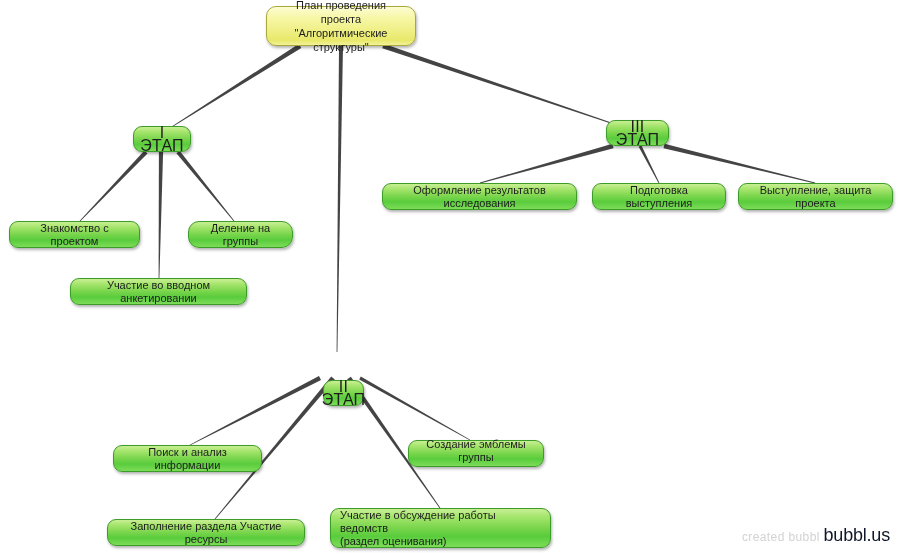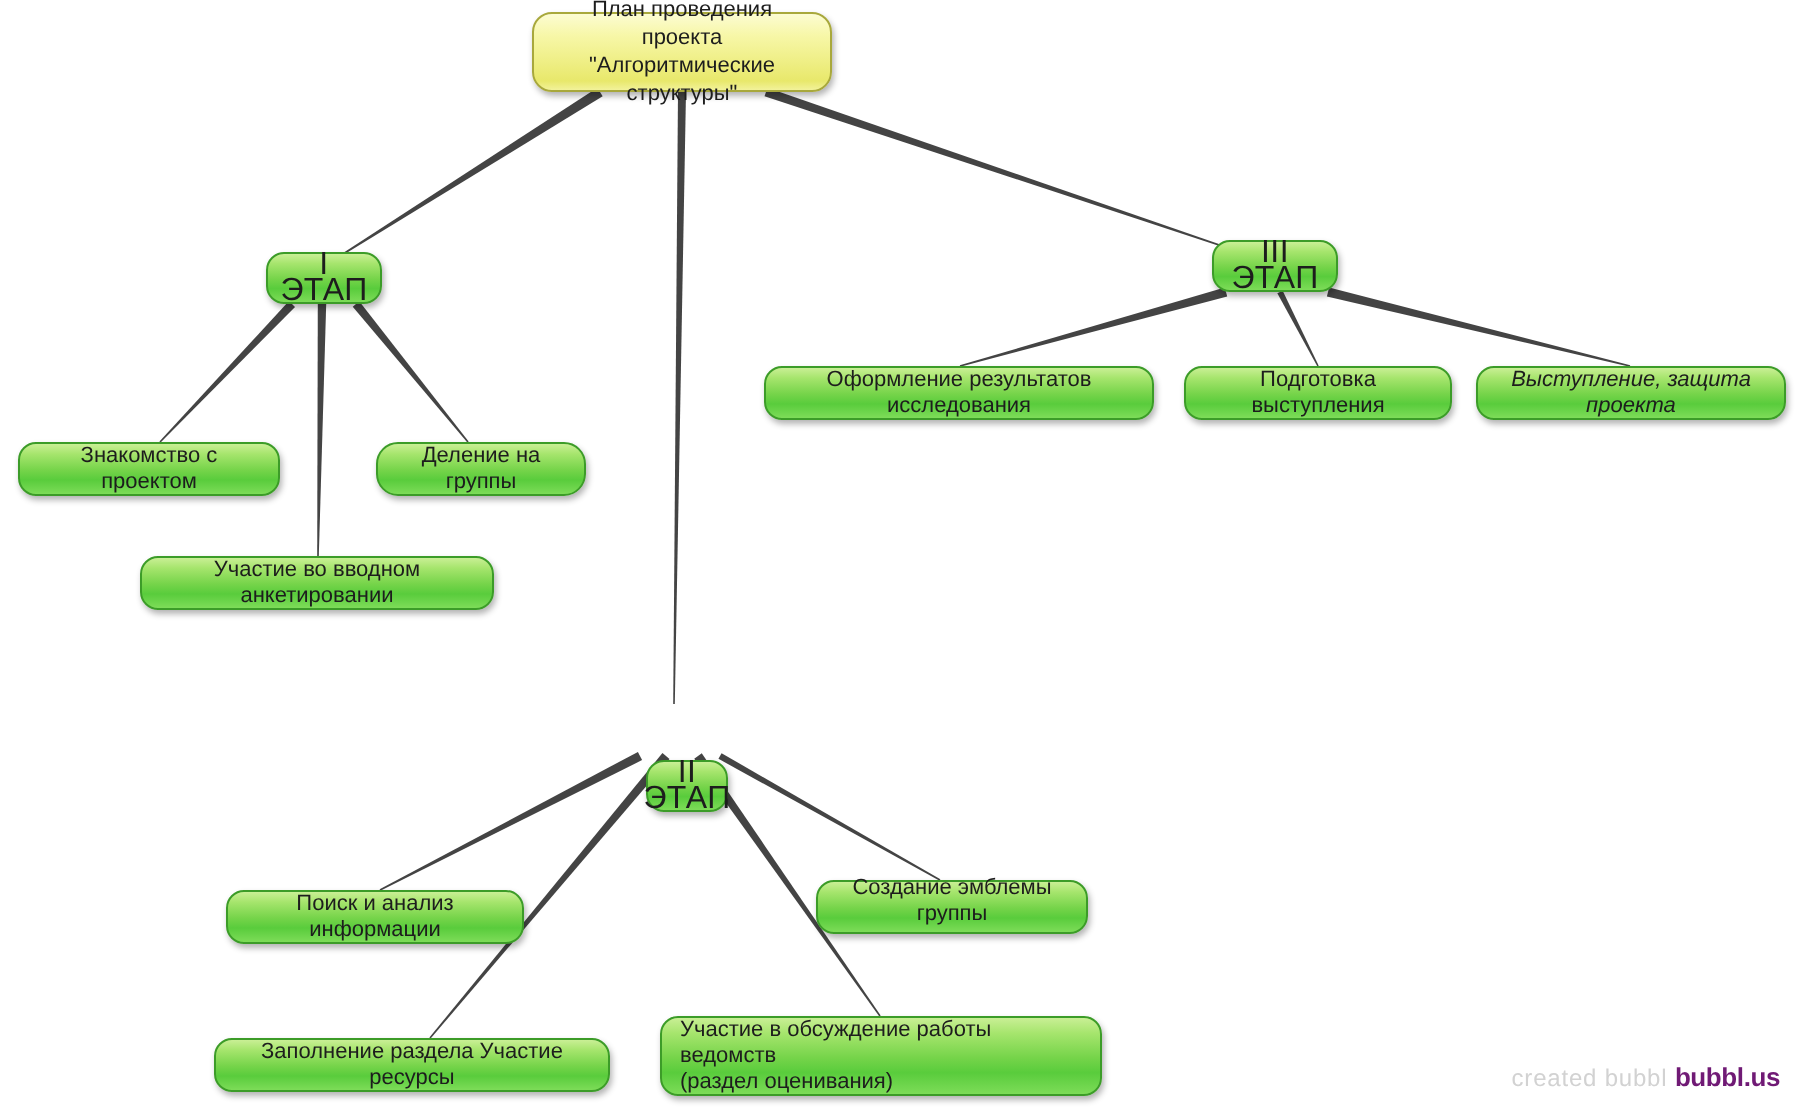--- a/index.html
+++ b/index.html
@@ -76,24 +76,24 @@
     position: absolute;
     right: 10px;
     bottom: 9px;
     font-size: 12px;
     color: #d2d2d2;
     letter-spacing: 0.4px;
     z-index: 3;
     user-select: none;
   }
   #watermark .brand {
-    font-weight: bold;
-    font-size: 13px;
+    font-weight: normal;
+    font-size: 18px;
     letter-spacing: -0.2px;
-    color: #701a75;
+    color: #0f172a;
   }
 </style>
 </head>
 <body>
 
 <div id="canvas">
 
   <svg id="edges" viewBox="0 0 900 555" width="900" height="555">
       <polygon points="298.6662416723155,43.88550509025626 169.78659866757047,127.661680814441 170.21340133242953,128.338319185559 301.3337583276845,48.11449490974374" fill="#444444"></polygon>
       <polygon points="339.00017085255456,45.973858442517056 336.6000341705109,351.9947716885034 337.3999658294891,352.0052283114966 342.99982914744544,46.026141557482944" fill="#444444"></polygon>
@@ -145,21 +145,21 @@
       <div class="node green align-left" style="left: 330px; top: 508px; width: 221px; height: 40px;">
         <span class="node-label">Участие в обсуждение работы ведомств
 (раздел оценивания)</span>
       </div>
       <div class="node green" style="left: 382px; top: 183px; width: 195px; height: 27px;">
         <span class="node-label">Оформление результатов исследования</span>
       </div>
       <div class="node green" style="left: 592px; top: 183px; width: 134px; height: 27px;">
         <span class="node-label">Подготовка выступления</span>
       </div>
-      <div class="node green" style="left: 738px; top: 183px; width: 155px; height: 27px; font-style: italic;">
+      <div class="node green" style="left: 738px; top: 183px; width: 155px; height: 27px;">
         <span class="node-label">Выступление, защита проекта</span>
       </div>
     </div>
 
   <div id="watermark">
     <span>created bubbl</span>
     <span class="brand">bubbl.us</span>
   </div>
 
 </div>

